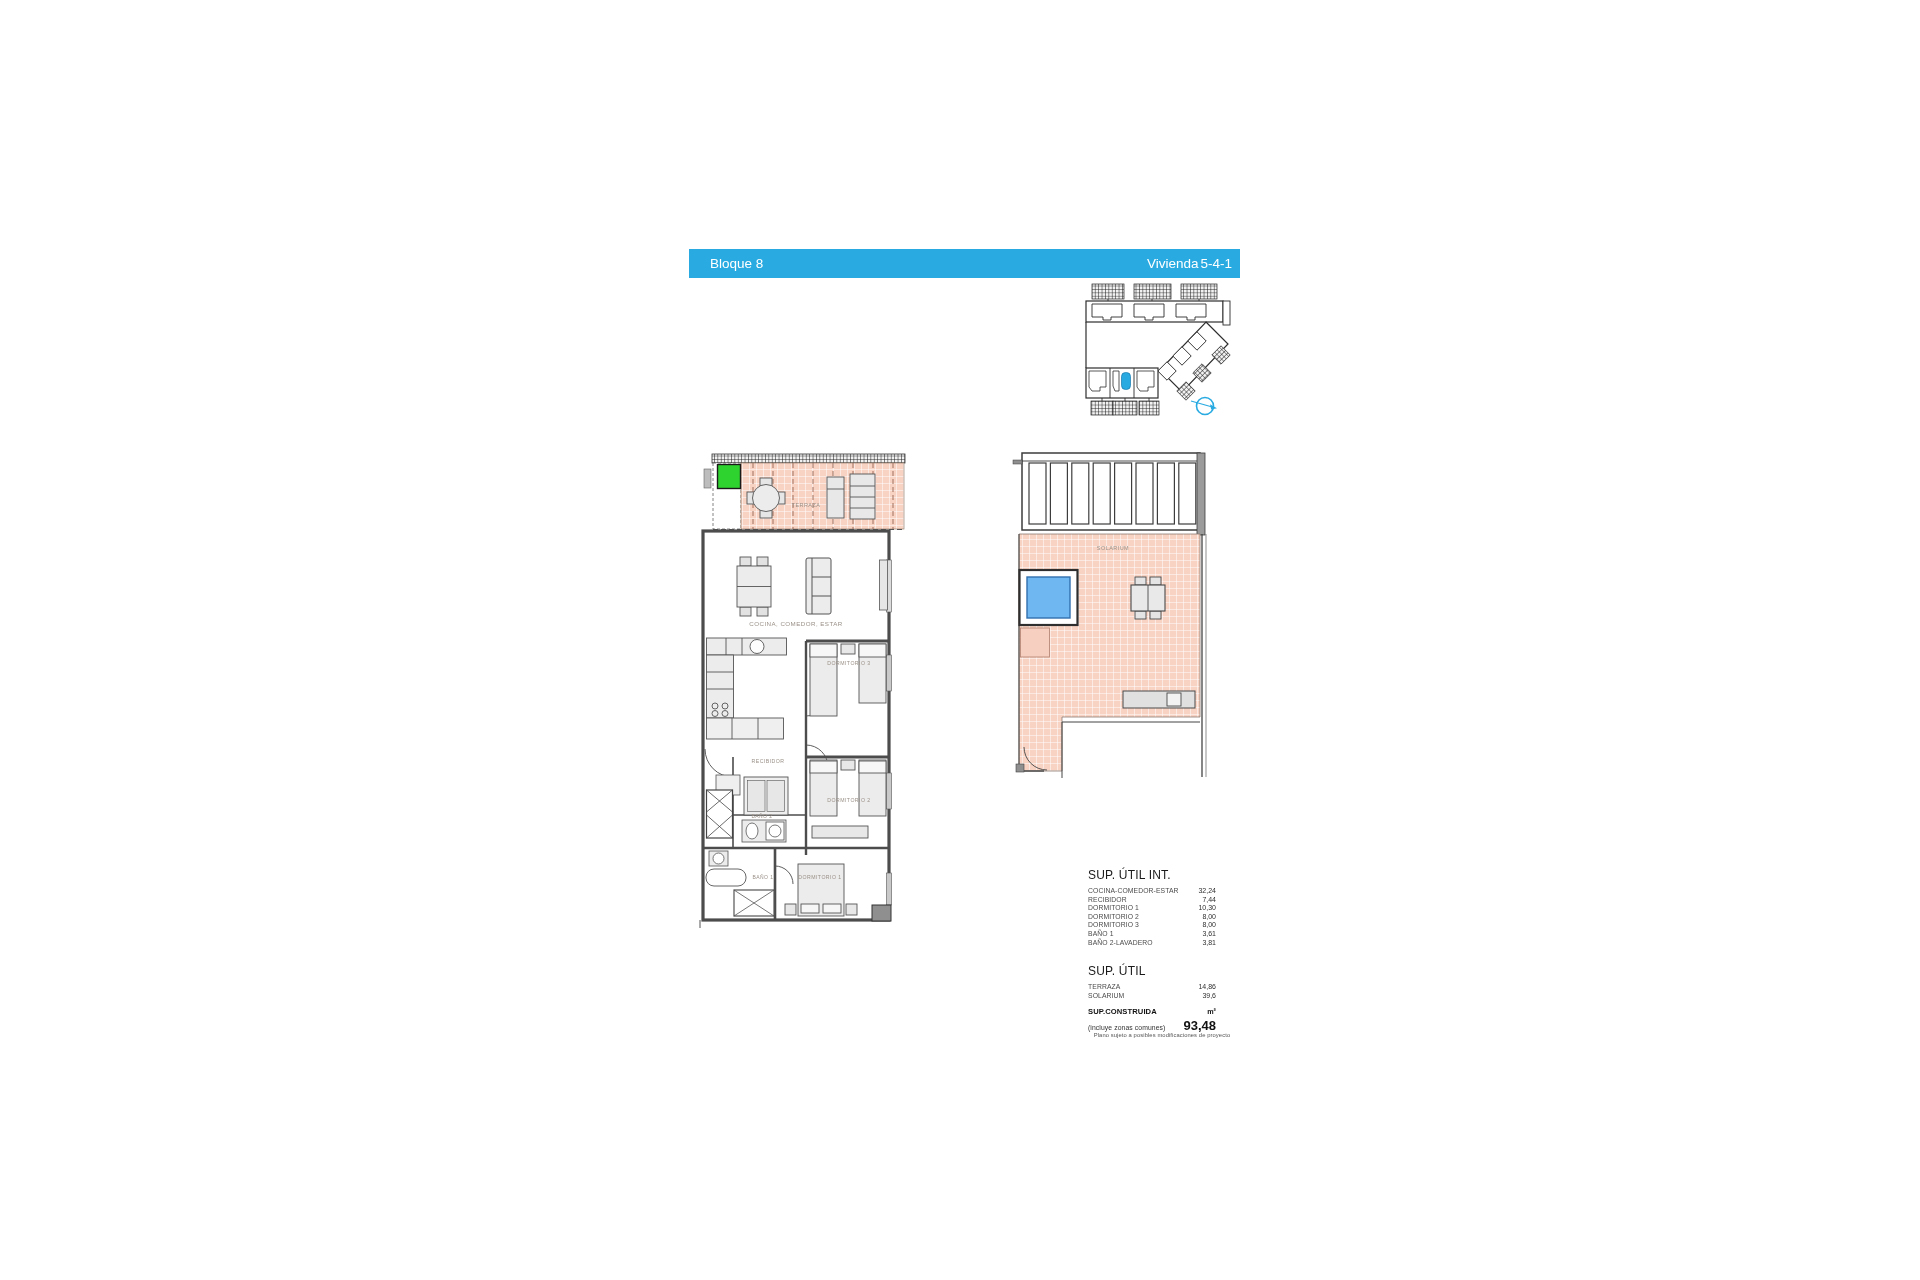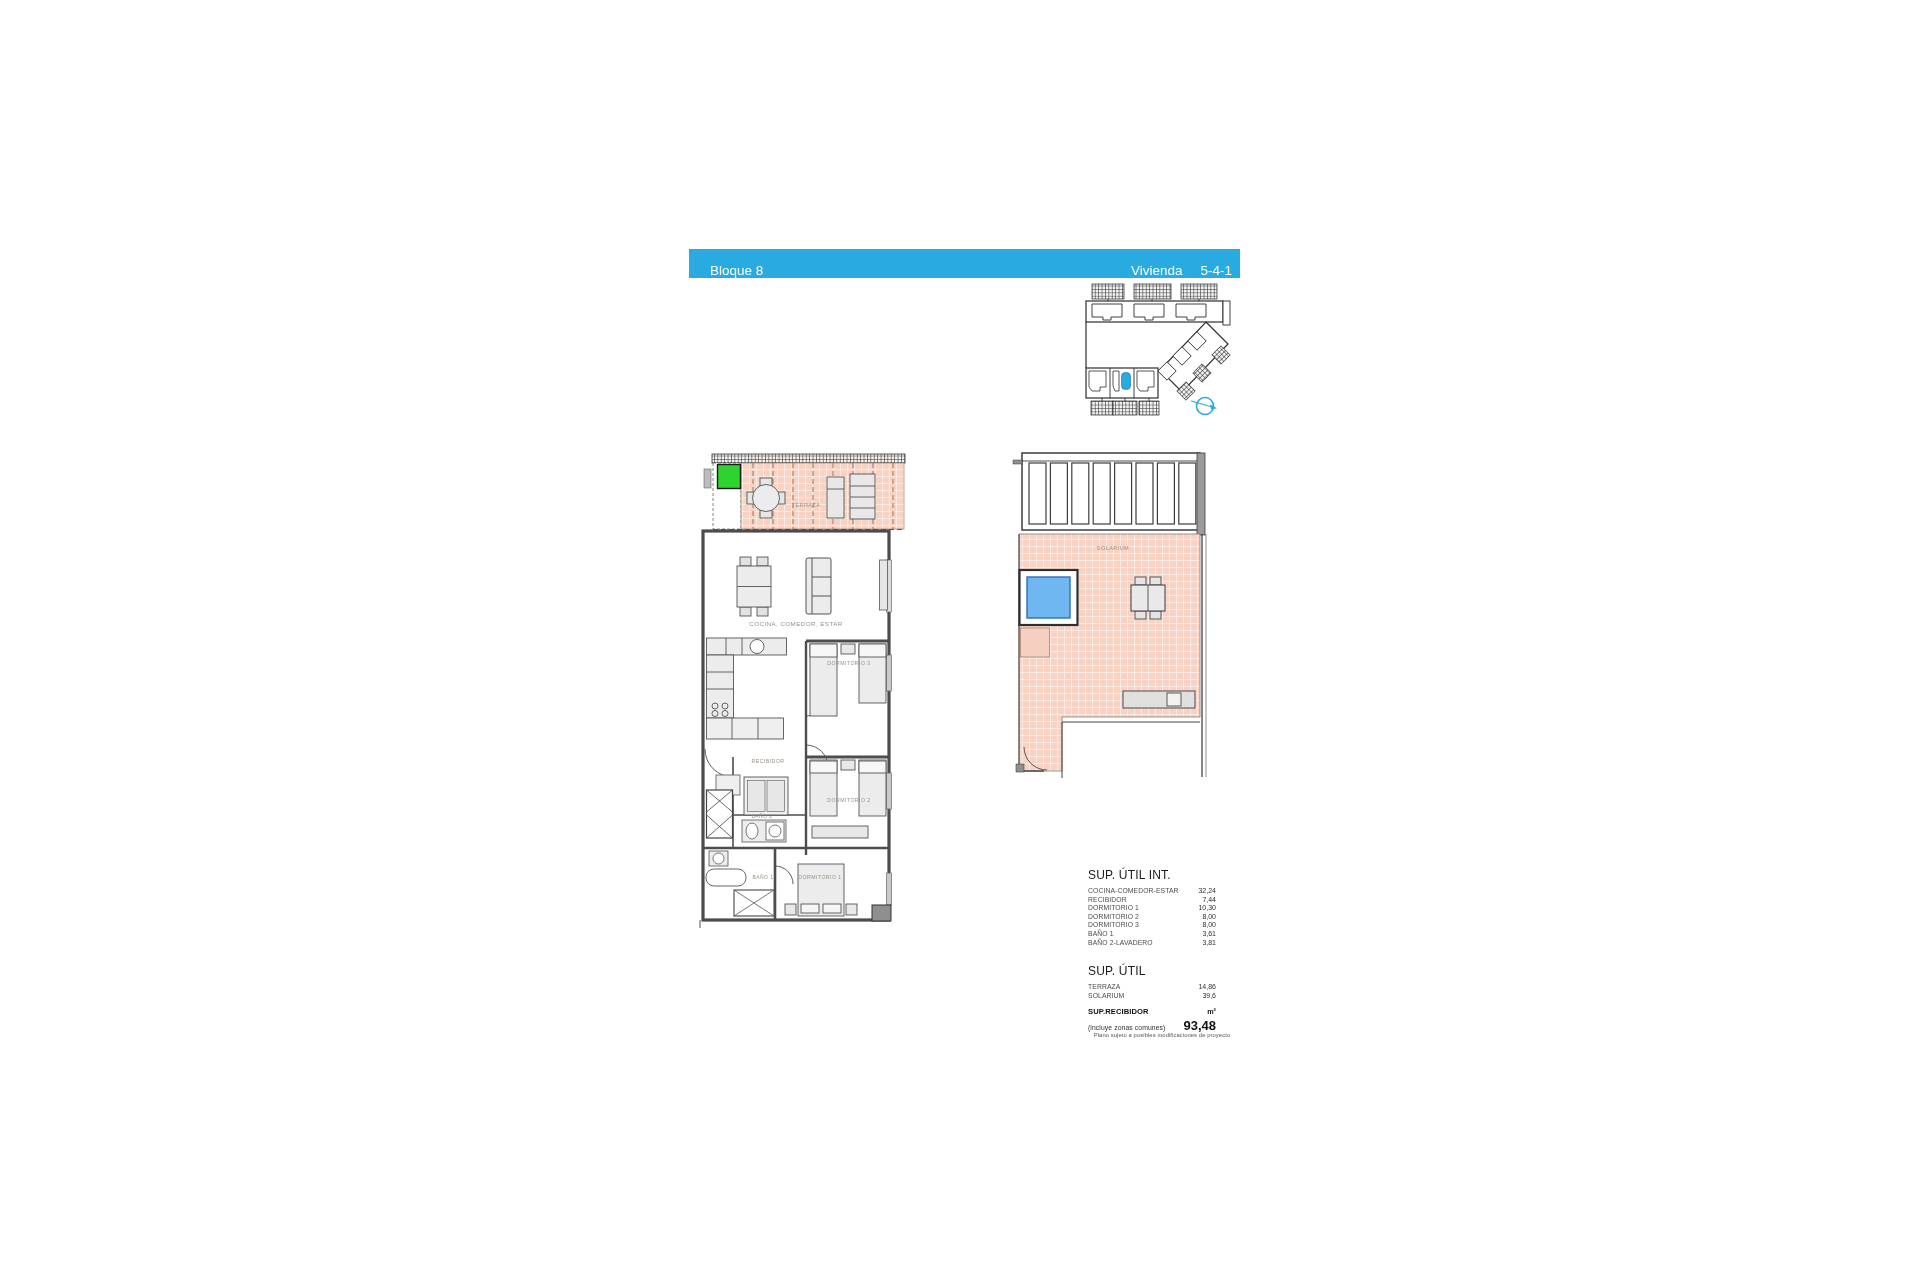--- a/index.html
+++ b/index.html
@@ -7,25 +7,25 @@
     width:1920px;height:1280px;background:#ffffff;position:relative;overflow:hidden;
     font-family:"Liberation Sans", sans-serif;
     -webkit-font-smoothing:antialiased;
   }
   .abs{position:absolute;}
 
   
   .titlebar{
     left:689px;top:249px;width:551px;height:29px;
     background:#29ABE2;color:#fff;
-    display:flex;align-items:flex-end;justify-content:space-between;
+    display:flex;align-items:center;justify-content:space-between;
     box-sizing:border-box;padding:0 8px 0 21px;
     font-size:13.5px;
   }
-  .titlebar .right{display:flex;gap:18px;}
+  .titlebar .right{display:flex;gap:2px;}
 
   
   svg text{font-family:"Liberation Sans", sans-serif;}
   .plan-label{fill:#9a9087;letter-spacing:.45px;}
 
   
   .areas{
     left:1088px;top:868px;width:128px;color:#1a1a1a;
   }
   .areas .sect-title{font-size:12px;font-weight:normal;letter-spacing:.2px;margin:0 0 5px 0;}
@@ -374,21 +374,21 @@
     <span class="lbl">TERRAZA</span>
     <span class="val">14,86</span>
   </div>
   <div class="arow">
     <span class="lbl">SOLARIUM</span>
     <span class="val">39,6</span>
   </div>
 
   <div class="gap2"></div>
   <div class="arow construida">
-    <span class="lbl">SUP.RECIBIDOR</span>
+    <span class="lbl">SUP.CONSTRUIDA</span>
     <span class="val">m²</span>
   </div>
   <div class="arow construida2">
     <span class="lbl">(incluye zonas comunes)</span>
     <span class="val">93,48</span>
   </div>
 </div>
 
 <div class="abs footnote">Plano sujeto a posibles modificaciones de proyecto</div>
 

